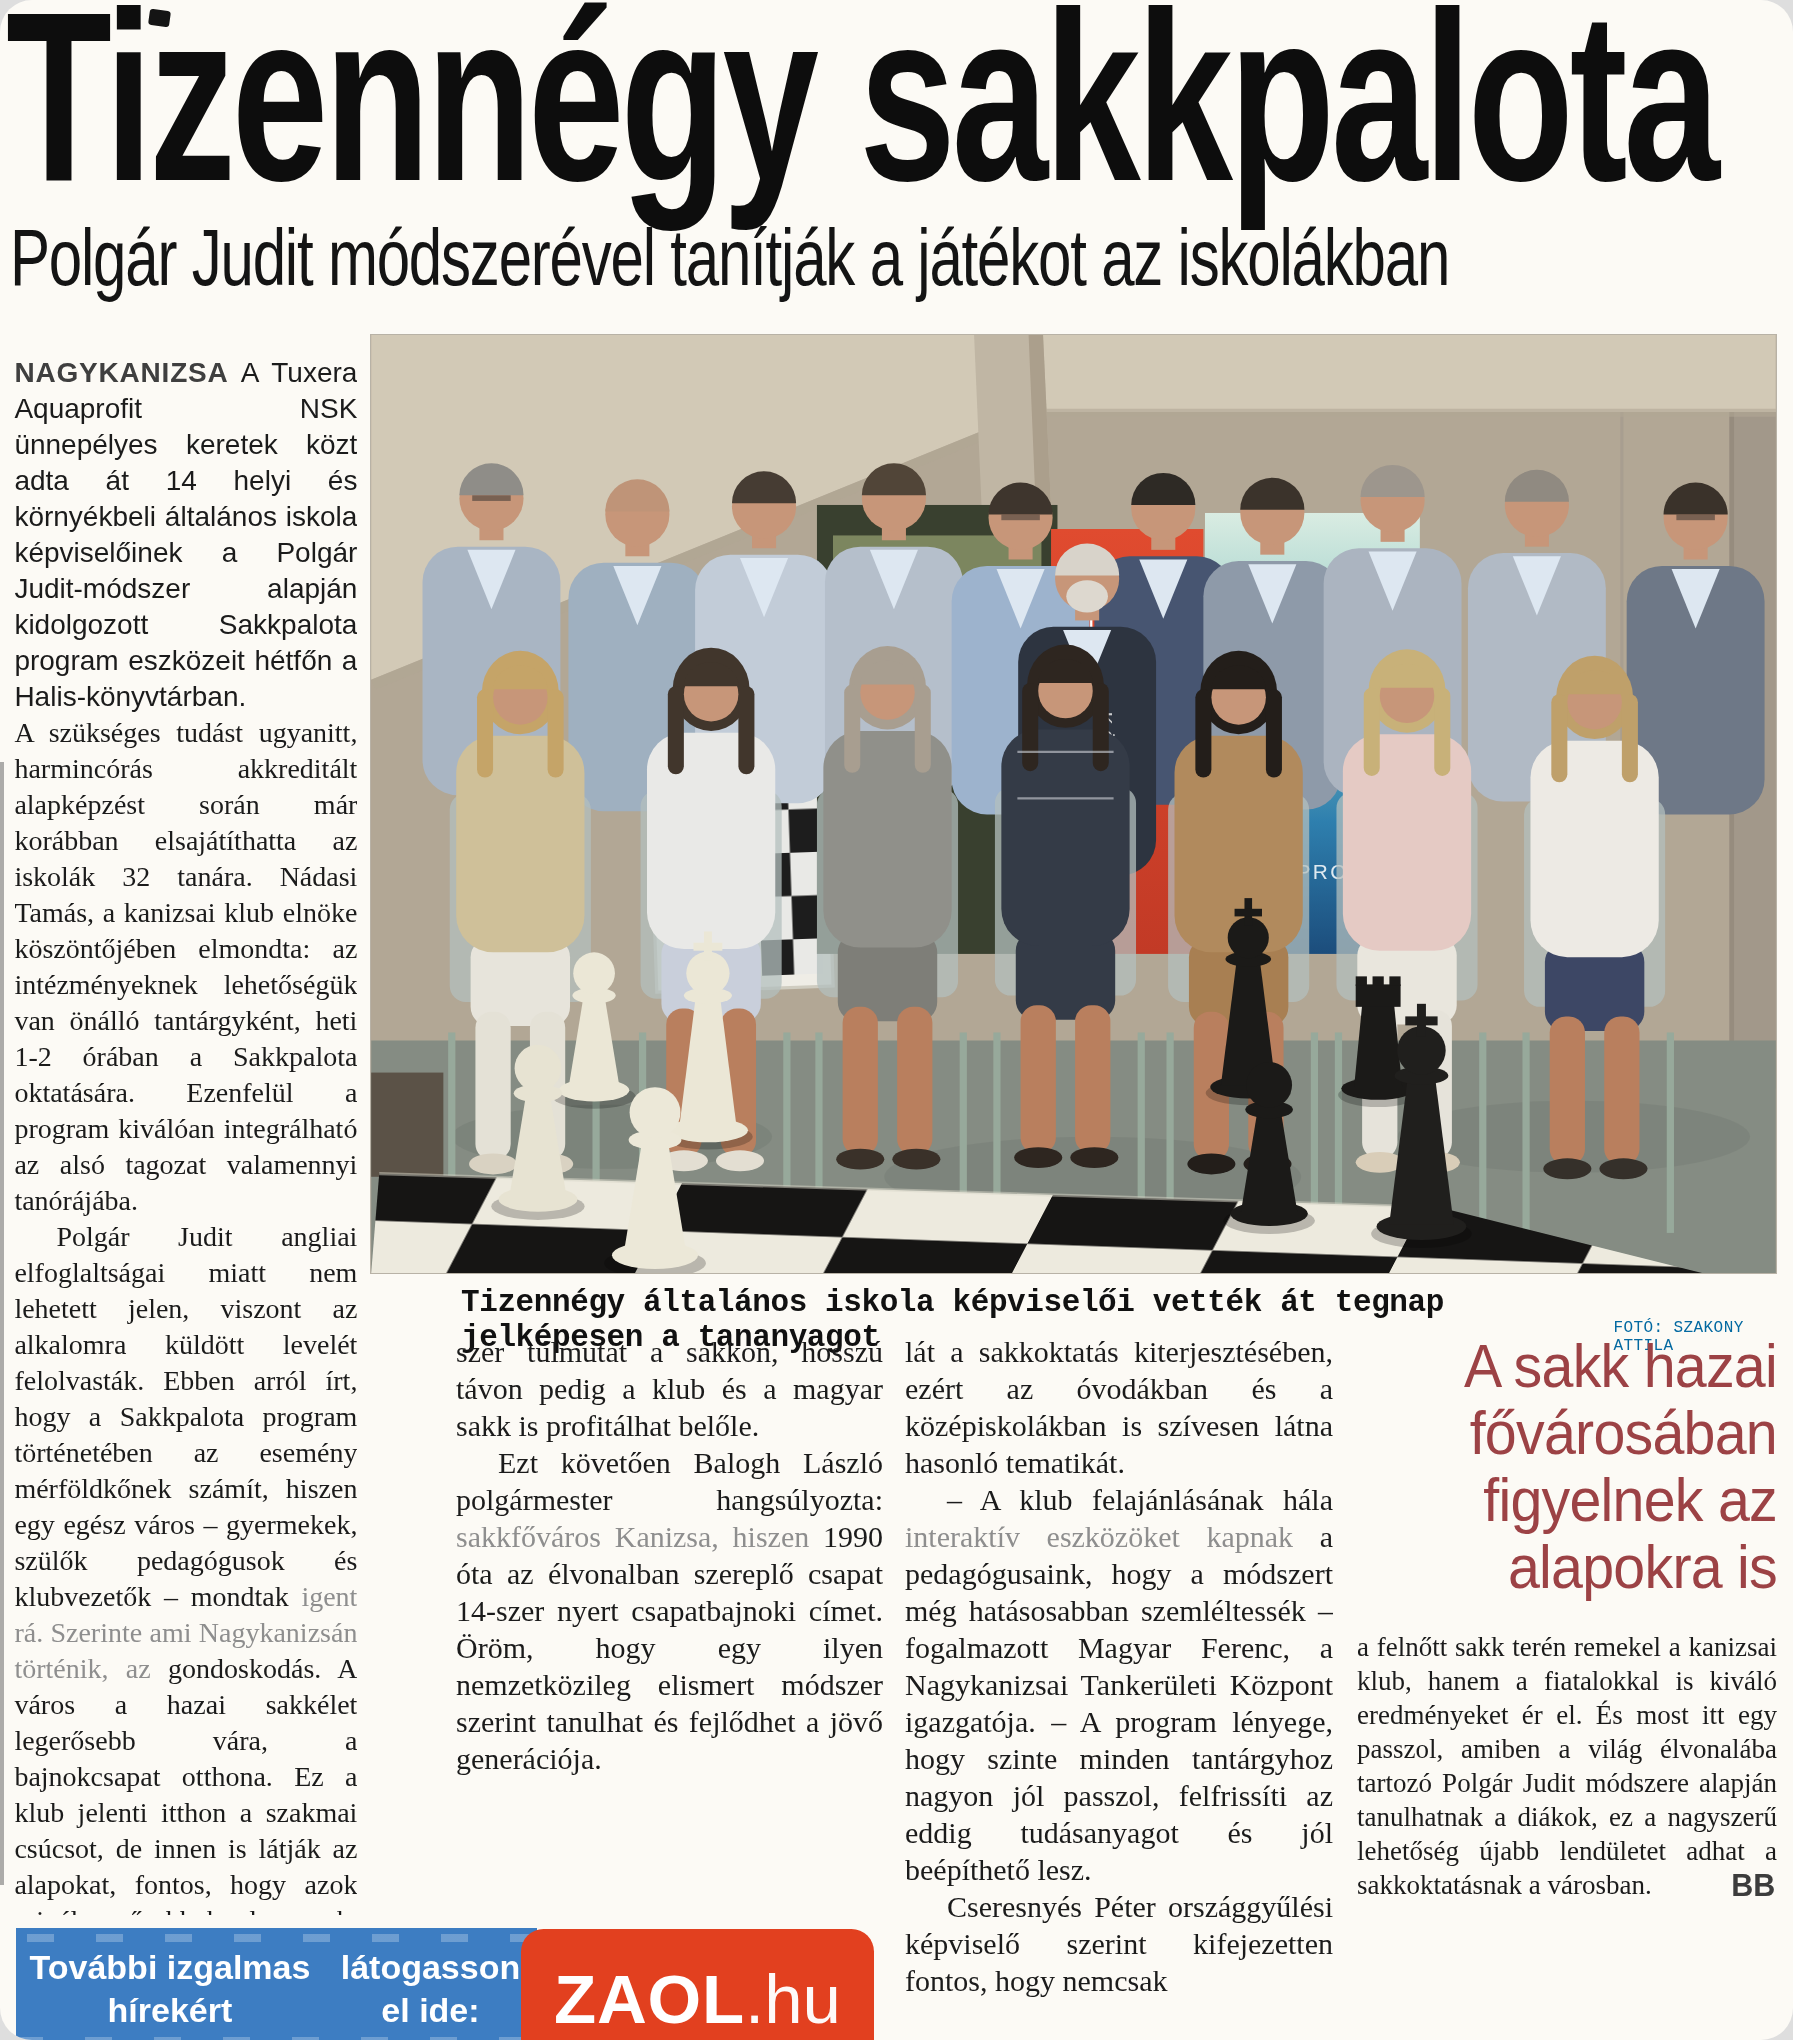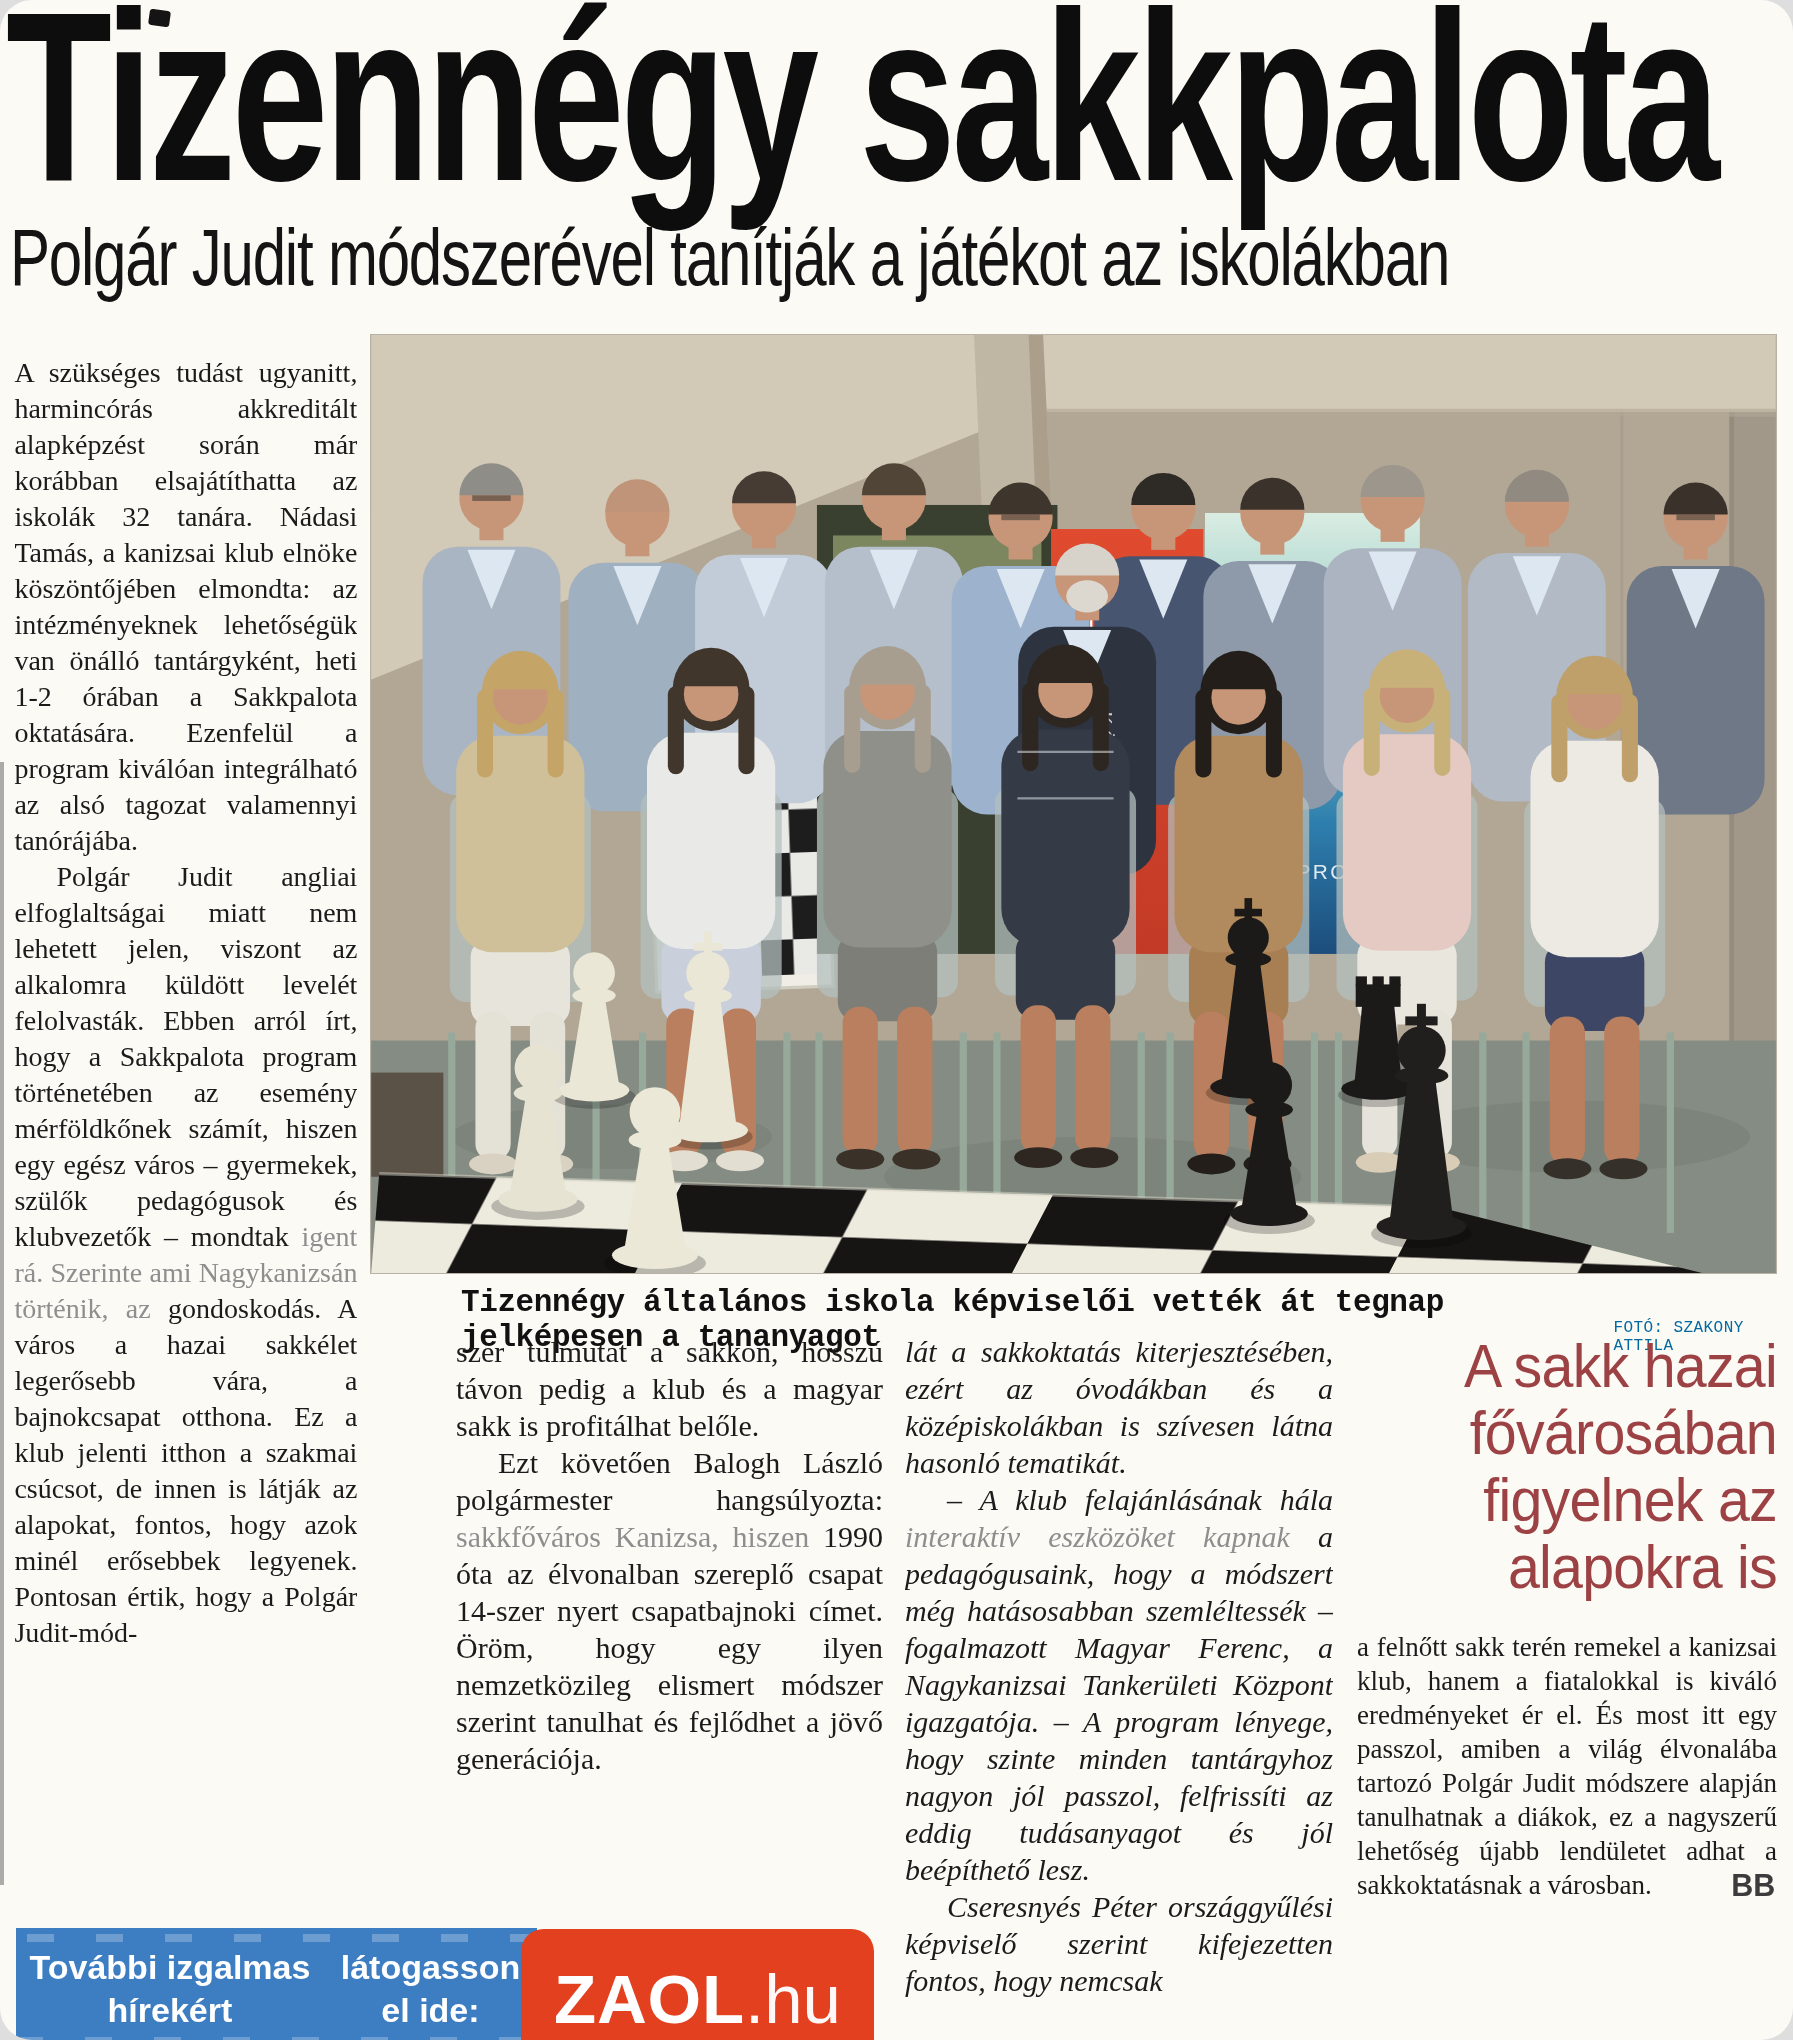--- a/index.html
+++ b/index.html
@@ -15,21 +15,21 @@
   .subheadline{position:absolute;left:9.6px;top:218px;margin:0;white-space:nowrap;
             font-family:"Liberation Sans",sans-serif;font-weight:400;color:#141414;
             font-size:80px;line-height:1;letter-spacing:-1.6px;
             transform:scaleX(.75);transform-origin:left top;}
 
   .col{position:absolute;text-align:justify;}
   .col p{margin:0;}
   .indent{text-indent:42px;}
   .col1{left:14.4px;top:355px;width:343px;font-size:28px;line-height:36px;height:1560px;overflow:hidden;}
   .col2{left:456px;top:1333px;width:427px;font-size:30px;line-height:37px;height:707px;overflow:hidden;}
-  .col3{left:905px;top:1333px;width:428px;font-size:30px;line-height:37px;height:707px;overflow:hidden;font-style:italic;}
+  .col3{left:905px;top:1333px;width:428px;font-size:30px;line-height:37px;height:707px;overflow:hidden;}
   .col4{left:1357px;top:1333px;width:420px;font-size:27px;line-height:34px;height:707px;overflow:hidden;}
 
   .lead{font-family:"Liberation Sans",sans-serif;font-size:28px;line-height:36px;}
   .lead .loc{font-weight:bold;color:#3f3f3f;letter-spacing:0.8px;}
   .faded{color:#8e8e8e;}
 
   .photo{position:absolute;left:371px;top:335px;width:1405px;height:938px;margin:0;
          outline:0.8px solid #b8b2a6;background:#b2a795;}
   .caption-row{position:absolute;left:461px;top:1285px;width:1315px;display:flex;
                justify-content:space-between;align-items:flex-end;font-family:Liberation Mono, monospace;}
@@ -62,20 +62,21 @@
 <div id="page">
 
   <div class="artifact"></div>
   <div class="scan-edge"></div>
 
   <h1 class="headline">Tizennégy sakkpalota</h1>
 
   <h2 class="subheadline">Polgár Judit módszerével tanítják a játékot az iskolákban</h2>
 
   <div class="col col1">
+    <p class="lead"><span class="loc">NAGYKANIZSA</span> <span>A Tuxera Aquaprofit NSK ünnepélyes keretek közt adta át 14 helyi és környékbeli általános iskola képviselőinek a Polgár Judit-módszer alapján kidolgozott Sakkpalota program eszközeit hétfőn a Halis-könyvtárban.</span></p>
     <p>A szükséges tudást ugyanitt, harmincórás akkreditált alapképzést során már korábban elsajátíthatta az iskolák 32 tanára. Nádasi Tamás, a kanizsai klub elnöke köszöntőjében elmondta: az intézményeknek lehetőségük van önálló tantárgyként, heti 1-2 órában a Sakkpalota oktatására. Ezenfelül a program kiválóan integrálható az alsó tagozat valamennyi tanórájába.</p>
     <p class="indent"><span>Polgár Judit angliai elfoglaltságai miatt nem lehetett jelen, viszont az alkalomra küldött levelét felolvasták. Ebben arról írt, hogy a Sakkpalota program történetében az esemény mérföldkőnek számít, hiszen egy egész város – gyermekek, szülők pedagógusok és klubvezetők – mondtak </span><span class="faded">igent rá. Szerinte ami Nagykanizsán történik, az </span><span>gondoskodás. A város a hazai sakkélet legerősebb vára, a bajnokcsapat otthona. Ez a klub jelenti itthon a szakmai csúcsot, de innen is látják az alapokat, fontos, hogy azok minél erősebbek legyenek. Pontosan értik, hogy a Polgár Judit-mód-</span></p>
   </div>
 
   <figure class="photo">
     <svg width="1405" height="938" viewBox="0 0 1752 1170" xmlns="http://www.w3.org/2000/svg">
       <defs>
         <linearGradient id="teal" x1="0" y1="0" x2="0" y2="1">
           <stop offset="0" stop-color="#d9ece2"></stop>
             <stop offset=".35" stop-color="#8ec8c4"></stop>

